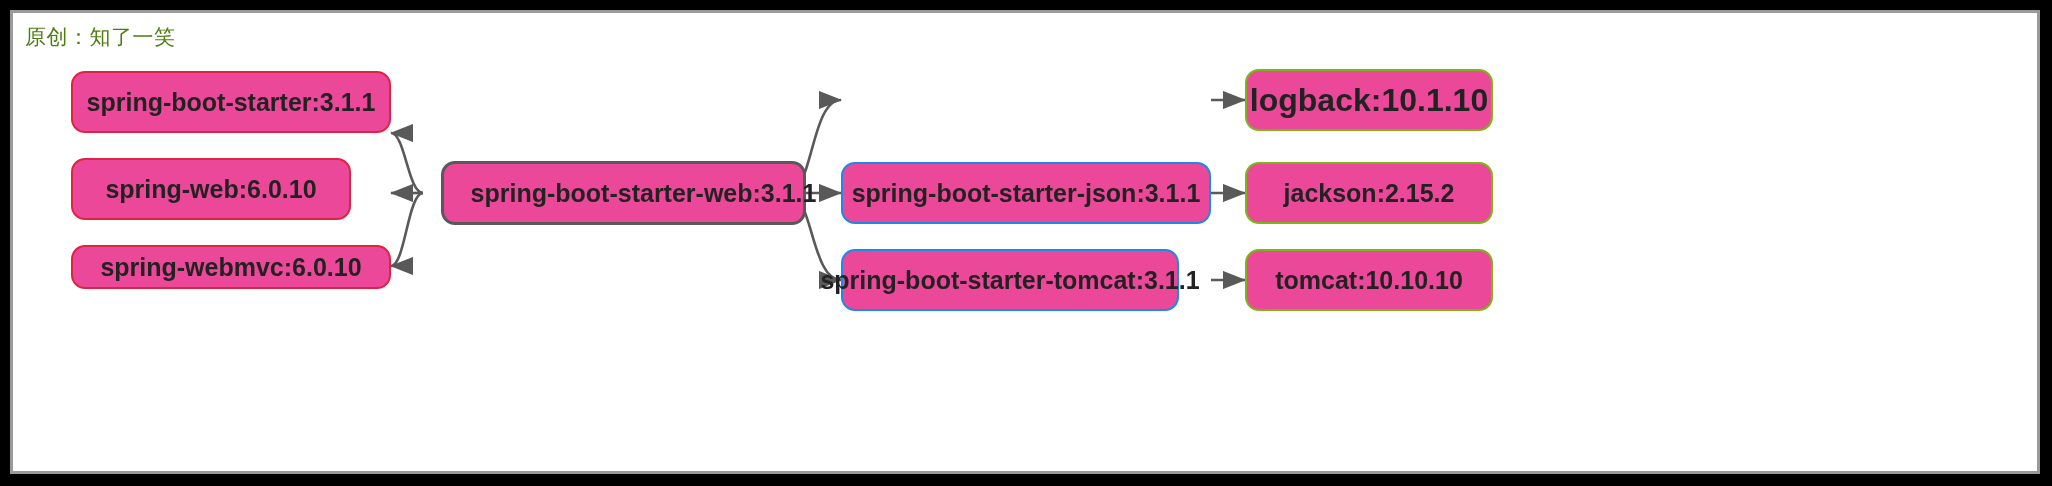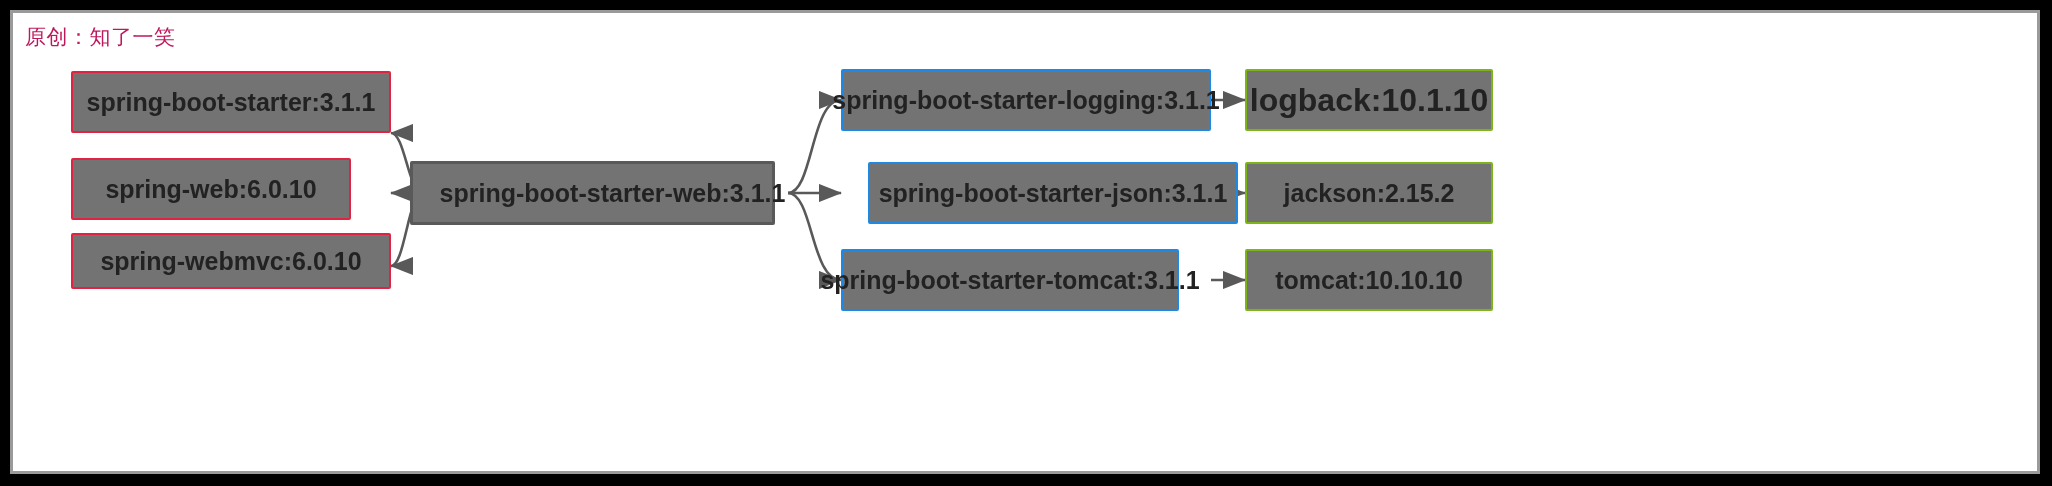--- a/index.html
+++ b/index.html
@@ -33,40 +33,40 @@
     height: 458px;
     background: #ffffff;
     overflow: hidden;
   }
 
   #watermark {
     position: absolute;
     left: 12px;
     top: 10px;
     font-size: 21px;
-    color: #be185d;
+    color: #4d7c0f;
     font-family: "DejaVu Sans", "Liberation Sans", sans-serif;
     letter-spacing: 0.5px;
     white-space: nowrap;
   }
 
   #edge-layer {
     position: absolute;
     left: 0;
     top: 0;
     width: 2024px;
     height: 458px;
     pointer-events: none;
   }
 
   .node {
     position: absolute;
     box-sizing: border-box;
-    background: #737373;
-    border-radius: 2px;
+    background: #ec4899;
+    border-radius: 14px;
     display: flex;
     align-items: center;
     justify-content: center;
     font-weight: bold;
     color: #222222;
     white-space: nowrap;
     font-family: "Liberation Sans", sans-serif;
   }
 
   .node-red    { border: 2.5px solid #e02343; }
@@ -106,27 +106,26 @@
         <path d="M 1198,87 L 1232,87"></path>
         <path d="M 1198,180 L 1232,180"></path>
         <path d="M 1198,267 L 1232,267"></path>
       </g>
     </svg>
 
     <div class="node node-red" style="left:58px; top:58px; width:320px; height:62px; font-size:25px;">spring-boot-starter:3.1.1</div>
 
     <div class="node node-red" style="left:58px; top:145px; width:280px; height:62px; font-size:25px;">spring-web:6.0.10</div>
 
-    <div class="node node-red" style="left:58px; top:220px; width:320px; height:56px; font-size:25px;">spring-webmvc:6.0.10</div>
+    <div class="node node-red" style="left:58px; top:232px; width:320px; height:44px; font-size:25px;">spring-webmvc:6.0.10</div>
 
-    <div class="node node-center" style="left:397px; top:148px; width:365px; height:64px; font-size:25px;padding-left:40px;">spring-boot-starter-web:3.1.1</div>
+    <div class="node node-center" style="left:428px; top:148px; width:365px; height:64px; font-size:25px;padding-left:40px;">spring-boot-starter-web:3.1.1</div>
 
-    <div class="node node-blue" style="left:828px; top:56px; width:370px; height:62px; font-size:25px;">spring-boot-starter-logging:3.1.1</div>
 
-    <div class="node node-blue" style="left:828px; top:149px; width:370px; height:62px; font-size:25px;margin-left:27px;">spring-boot-starter-json:3.1.1</div>
+    <div class="node node-blue" style="left:828px; top:149px; width:370px; height:62px; font-size:25px;">spring-boot-starter-json:3.1.1</div>
 
     <div class="node node-blue" style="left:828px; top:236px; width:338px; height:62px; font-size:25px;">spring-boot-starter-tomcat:3.1.1</div>
 
     <div class="node node-green" style="left:1232px; top:56px; width:248px; height:62px; font-size:32px;">logback:10.1.10</div>
 
     <div class="node node-green" style="left:1232px; top:149px; width:248px; height:62px; font-size:25px;">jackson:2.15.2</div>
 
     <div class="node node-green" style="left:1232px; top:236px; width:248px; height:62px; font-size:25px;">tomcat:10.10.10</div>
 
   </div>

